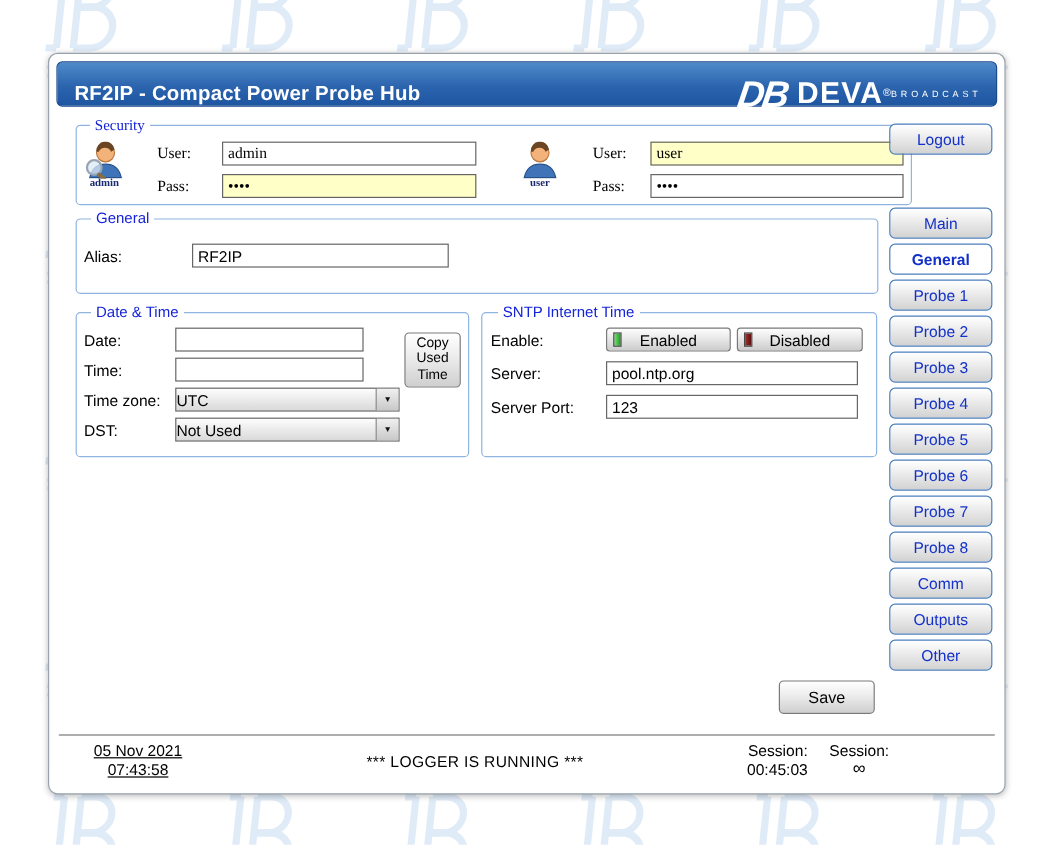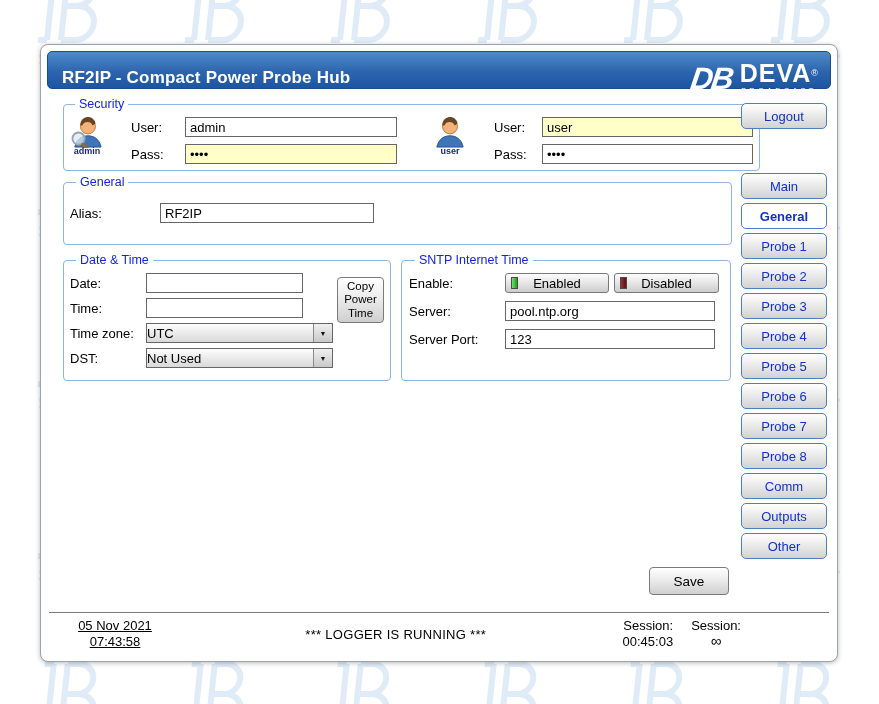--- a/index.html
+++ b/index.html
@@ -25,39 +25,39 @@
     position:absolute;left:6px;top:6px;right:6px;height:38px;border-radius:5px;
     background:linear-gradient(180deg,#4e8ac9 0%,#2c65ae 55%,#1d55a1 100%);
     border:1px solid #1a4a90;box-sizing:border-box;
     display:flex;align-items:center;justify-content:space-between;
     padding:16px 12px 0 14px;color:#fff;
   }
   .title{font-size:17px;font-weight:bold;letter-spacing:.2px;}
   .logo{display:flex;align-items:center;gap:8px;}
   .monogram{font-style:italic;font-weight:900;font-size:31px;letter-spacing:-2px;
     transform:skewX(-8deg);line-height:1;}
-  .logo-text{display:flex;flex-direction:column;align-items:center;line-height:1;}
+  .logo-text{display:flex;flex-direction:row;align-items:center;line-height:1;}
   .logo-name{font-size:25px;font-weight:800;letter-spacing:1px;}
   .reg{font-size:9px;vertical-align:super;font-weight:400;}
   .logo-sub{font-size:7.5px;letter-spacing:3.2px;margin-top:1px;}
   
   fieldset.fs{
     position:absolute;margin:0;border:1px solid #8fb4e0;border-radius:4px;
     background:transparent;box-sizing:border-box;
   }
   fieldset.fs legend{
     color:#1523d9;font-size:12.5px;padding:0 4px;margin-left:6px;
   }
   .lbl{font-size:13px;color:#000;}
   .txt{
     box-sizing:border-box;height:20px;border:1px solid #666;background:#fff;
     font-family:inherit;font-size:13px;padding:1px 4px;border-radius:0;
   }
   .txt.yellow{background:#ffffc8;}
-  .fs-security{left:22px;top:52px;width:669px;height:74px;padding:4px 6px 6px 5px;}
+  .fs-security{left:22px;top:52px;width:669px;height:74px;padding:4px 6px 6px 5px;font-family:Liberation Serif, serif;}
   .sec-row{display:flex;align-items:flex-start;}
   .sec-col{display:flex;gap:4px;align-items:flex-start;}
   .sec-col.right{margin-left:35px;}
   .icon-block{width:36px;display:flex;flex-direction:column;align-items:center;margin-top:2px;}
   .icon-caption{font-size:9px;font-weight:bold;color:#1a2a6e;margin-top:-2px;}
   .cred-grid{display:grid;grid-template-columns:50px 212px;column-gap:4px;row-gap:7px;align-items:center;margin-top:2px;margin-left:22px;}
   .sec-col.right .cred-grid{grid-template-columns:44px 211px;}
   .fs-general{left:22px;top:130px;width:669px;height:70px;padding:14px 6px 6px 6px;}
   .gen-row{display:grid;grid-template-columns:90px 214px;align-items:center;}
   .fs-datetime{left:22px;top:208px;width:328px;height:128px;padding:6px 6px 6px 6px;}
@@ -622,21 +622,21 @@
       <div class="dropdown">
         <span class="dd-text">UTC</span>
         <span class="dd-arrow">▼</span>
       </div>
       <span class="lbl">DST:</span>
       <div class="dropdown">
         <span class="dd-text">Not Used</span>
         <span class="dd-arrow">▼</span>
       </div>
     </div>
-    <button class="push-btn copy-btn">Copy Power Time</button>
+    <button class="push-btn copy-btn">Copy Used Time</button>
   </fieldset>
 
   <fieldset class="fs fs-sntp">
     <legend>SNTP Internet Time</legend>
     <div class="sntp-grid">
       <span class="lbl">Enable:</span>
       <div class="led-row">
         <button class="led-btn on">
           <span class="led green"></span>
           <span>Enabled</span>

